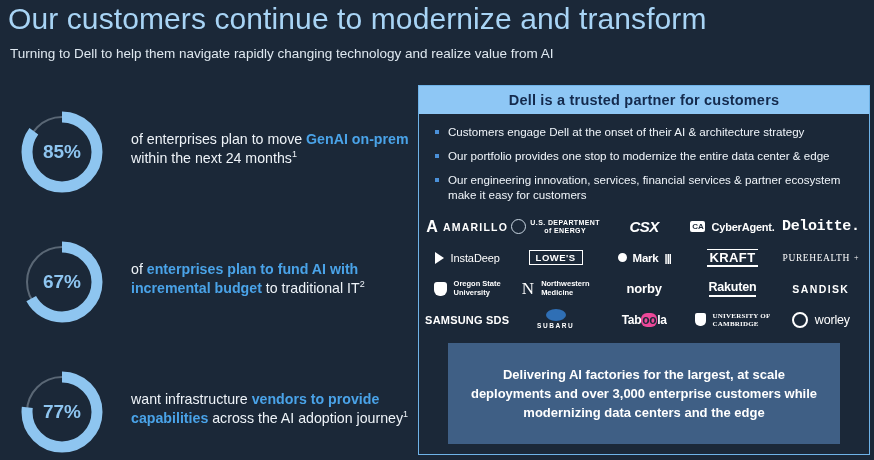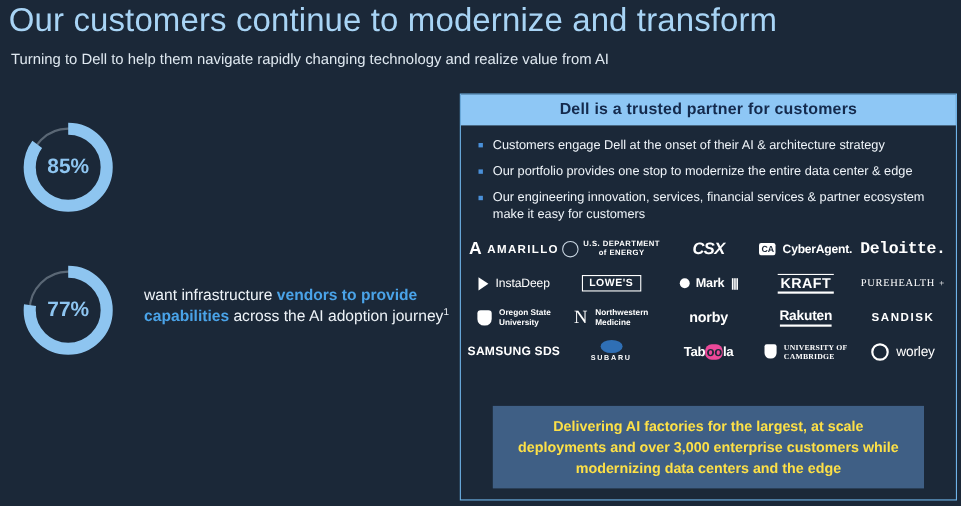--- a/index.html
+++ b/index.html
@@ -135,44 +135,59 @@
   .lg-worley{font-size:12.5px;font-weight:500;letter-spacing:-.2px;}
   .lg-worley .swirl{
     width:12px;height:12px;border-radius:50%;
     border:2px solid #fff;margin-right:3px;flex:0 0 auto;
   }
 
   
   .callout{
     position:absolute;left:29px;right:29px;bottom:10px;
     background:#3f5f85;
-    padding:9px 14px;text-align:center;
-    color:#fde047;font-size:13px;line-height:19px;font-weight:700;
+    padding:22px 14px;text-align:center;
+    color:#ffffff;font-size:13px;line-height:19px;font-weight:700;
   }
 </style>
 </head>
 <body>
 
 <div class="slide">
 
   <div class="title">Our customers continue to modernize and transform</div>
   <div class="subtitle">Turning to Dell to help them navigate rapidly changing technology and realize value from AI</div>
 
   <div class="stats">
 
     <div class="stat">
       <div class="donut">
         <svg width="88" height="88" viewBox="0 0 88 88" aria-hidden="true">
           <circle cx="44" cy="44" r="35" fill="none" stroke="#5a6775" stroke-width="2"></circle>
           <circle class="arc" cx="44" cy="44" r="35" fill="none" stroke="#8ec5f0" stroke-width="11" stroke-linecap="butt" transform="rotate(-90 44 44)" stroke-dasharray="186.92 32.99"></circle>
         </svg>
         <div class="pct">85%</div>
       </div>
-    </div>
-
+      <div class="stat-text">
+        <span>of enterprises plan to move </span><span class="hi">GenAI on-prem</span><span> within the next 24 months</span><sup>1</sup>
+      </div>
+    </div>
+
+    <div class="stat">
+      <div class="donut">
+        <svg width="88" height="88" viewBox="0 0 88 88" aria-hidden="true">
+          <circle cx="44" cy="44" r="35" fill="none" stroke="#5a6775" stroke-width="2"></circle>
+          <circle class="arc" cx="44" cy="44" r="35" fill="none" stroke="#8ec5f0" stroke-width="11" stroke-linecap="butt" transform="rotate(-90 44 44)" stroke-dasharray="147.34 72.57"></circle>
+        </svg>
+        <div class="pct">67%</div>
+      </div>
+      <div class="stat-text">
+        <span>of </span><span class="hi">enterprises plan to fund AI with incremental budget</span><span> to traditional IT</span><sup>2</sup>
+      </div>
+    </div>
 
     <div class="stat">
       <div class="donut">
         <svg width="88" height="88" viewBox="0 0 88 88" aria-hidden="true">
           <circle cx="44" cy="44" r="35" fill="none" stroke="#5a6775" stroke-width="2"></circle>
           <circle class="arc" cx="44" cy="44" r="35" fill="none" stroke="#8ec5f0" stroke-width="11" stroke-linecap="butt" transform="rotate(-90 44 44)" stroke-dasharray="169.33 50.58"></circle>
         </svg>
         <div class="pct">77%</div>
       </div>
       <div class="stat-text">

